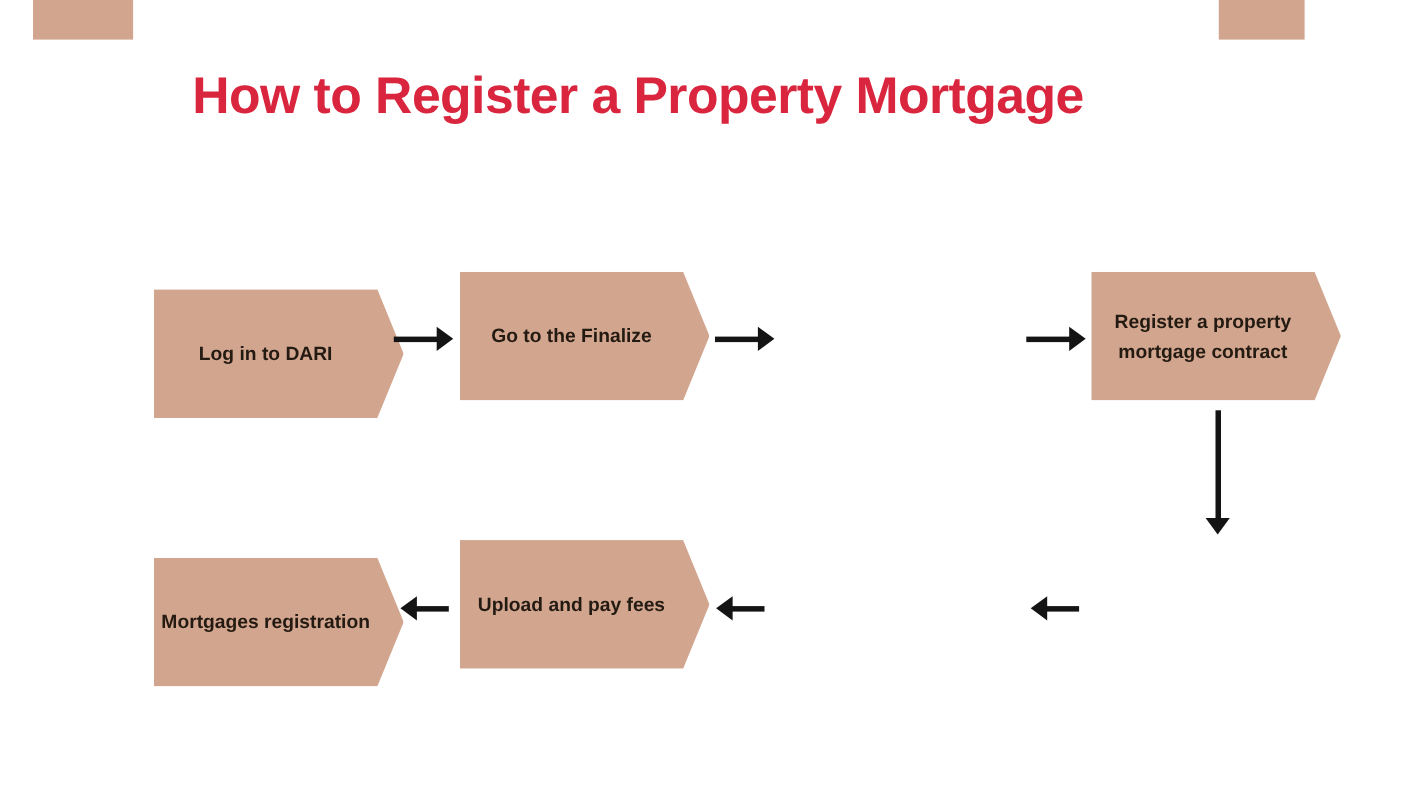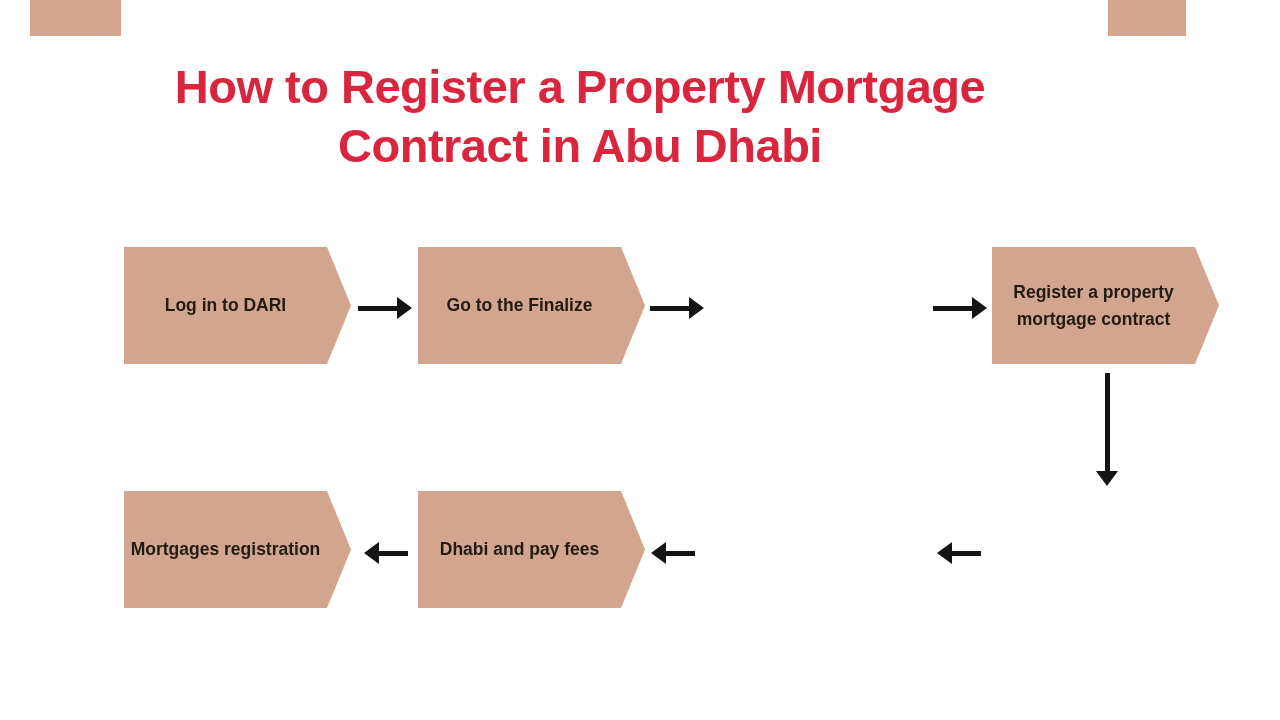--- a/index.html
+++ b/index.html
@@ -19,21 +19,21 @@
   .corner-block.tr{left:1108px;width:78px;}
   .step{
     position:absolute;width:227px;height:117px;box-sizing:border-box;
     background:#d2a58e;color:#231a12;
     clip-path:polygon(0 0,203px 0,100% 50%,203px 100%,0 100%);
     display:flex;align-items:center;justify-content:center;text-align:center;
     font-weight:bold;font-size:17.5px;line-height:27px;
     padding:0 30px 0 6px;
   }
   .row1{top:247px;} .row2{top:491px;}
-  .col1{left:124px;} .col2{left:418px;} .col3{left:705px;} .col4{left:992px;}
+  .col1{left:140px;margin-top:16px;} .col2{left:418px;} .col3{left:705px;} .col4{left:992px;}
   .arrow{position:absolute;}
   .arrow .shaft{position:absolute;background:#141414;}
   .arrow .head{position:absolute;width:0;height:0;}
   .arrow.h{width:54px;height:22px;}
   .arrow.h .shaft{top:8.5px;height:5px;}
   .arrow.right .shaft{left:0;right:13px;}
   .arrow.right .head{
     right:0;top:0;border-top:11px solid transparent;
     border-bottom:11px solid transparent;border-left:15px solid #141414;
   }
@@ -60,21 +60,20 @@
 </head>
 <body>
 
 <div class="canvas">
 
   <div class="corner-block tl"></div>
   <div class="corner-block tr"></div>
 
   <div class="title">
     <div>How to Register a Property Mortgage</div>
-    <div>Contract in Abu Dhabi</div>
   </div>
 
   <div class="step row1 col1">
     <span>Log in to DARI</span>
   </div>
   <div class="arrow h right a12">
     <span class="shaft"></span>
     <span class="head"></span>
   </div>
   <div class="step row1 col2">
@@ -99,21 +98,21 @@
 
   <div class="arrow h left a56">
     <span class="shaft"></span>
     <span class="head"></span>
   </div>
   <div class="arrow h left a67">
     <span class="shaft"></span>
     <span class="head"></span>
   </div>
   <div class="step row2 col2">
-    <span>Dhabi and pay fees</span>
+    <span>Upload and pay fees</span>
   </div>
   <div class="arrow h left a78">
     <span class="shaft"></span>
     <span class="head"></span>
   </div>
   <div class="step row2 col1">
     <span>Mortgages registration</span>
   </div>
 
 </div>

